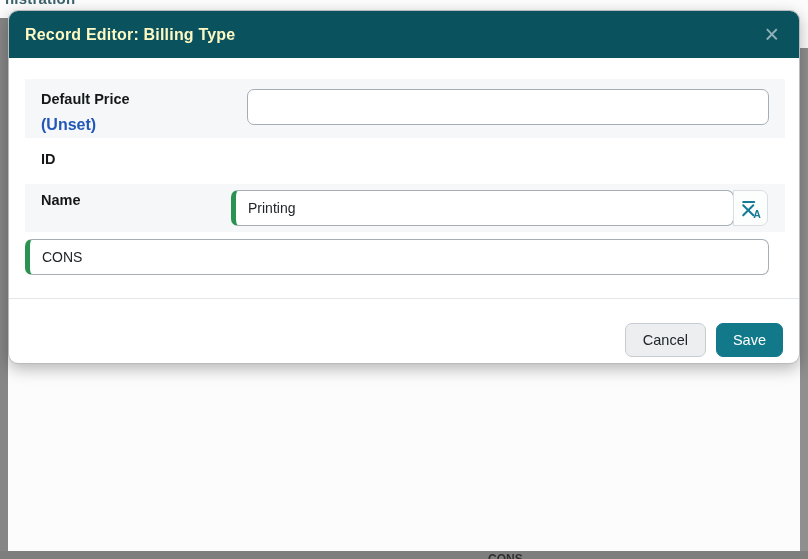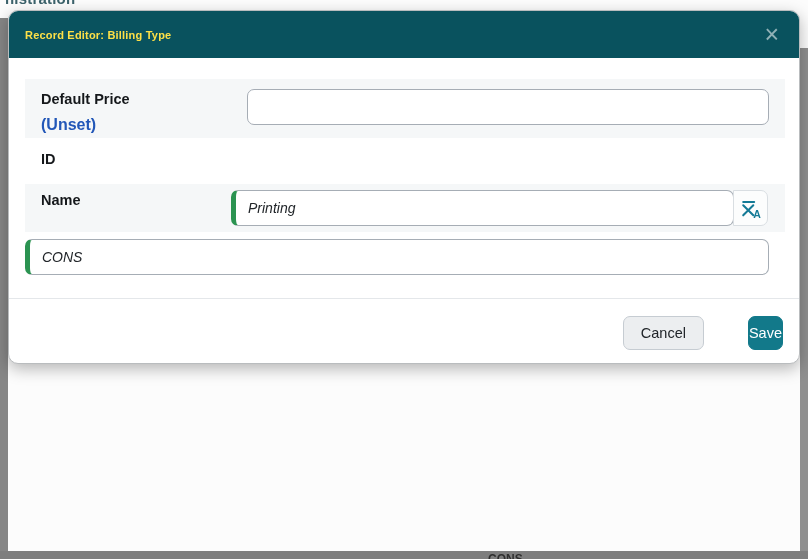--- a/index.html
+++ b/index.html
@@ -40,21 +40,21 @@
     display: flex; flex-direction: column;
     overflow: hidden;
   }
   .modal-header {
     flex: 0 0 47px;
     background: #09525e;
     display: flex; align-items: center;
     padding: 0 16px;
   }
   .modal-title {
-    color: #fde047; font-size: 11px; font-weight: 700; letter-spacing: .2px;
+    color: #fef9c3; font-size: 16px; font-weight: 700; letter-spacing: .2px;
   }
   .close-btn {
     margin-left: auto;
     background: none; border: none; cursor: pointer;
     color: rgba(255,255,255,.55);
     font-size: 25px; font-weight: 300; line-height: 1;
     padding: 0 4px;
     font-family: "Liberation Sans", sans-serif;
   }
   .modal-body { padding: 21px 16px 0 16px; }
@@ -81,46 +81,46 @@
     display: inline-block; margin-top: 9px;
     font-size: 16px; color: #2257b8; text-decoration: none; cursor: pointer;
   }
   .tinput {
     width: 100%; height: 36px;
     border: 1px solid #a6adb5; border-radius: 7px;
     padding: 0 12px; font-size: 14px; color: #212529;
     font-family: "Liberation Sans", sans-serif;
     background: #ffffff; outline: none;
   }
-  .tinput.valid { border-left: 5px solid #2b9351; font-style: italic; }
+  .tinput.valid { border-left: 5px solid #2b9351; }
   .row-name .tinput { width: 503px; flex: 0 0 503px; }
   .translate-btn {
     flex: 0 0 35px; height: 36px; margin-left: -1px;
     border: 1px solid #d9dee2; border-radius: 0 7px 7px 0;
     background: #fcfdfd; cursor: pointer;
     display: flex; align-items: center; justify-content: center;
   }
   
   .modal-footer {
     margin-top: 16px; flex: 1;
     border-top: 1px solid #e4e7ea;
-    display: flex; align-items: flex-start; justify-content: flex-end;
-    gap: 28px; padding: 17px 16px 0 16px;
+    display: flex; align-items: center; justify-content: flex-end;
+    gap: 10px; padding: 17px 16px 0 16px;
   }
   .btn {
     height: 34px; border-radius: 7px; font-size: 14.5px; cursor: pointer;
     font-family: "Liberation Sans", sans-serif;
   }
   .btn-cancel {
     padding: 0 17px;
     background: #eceef0; border: 1px solid #c6ccd2; color: #212529;
   }
   .btn-save {
-    padding: 0 0;
-    background: #12798a; border: 1px solid #12798a; color: #ffffff; margin-left: 16px;
+    padding: 0 16px;
+    background: #12798a; border: 1px solid #12798a; color: #ffffff;
   }
 </style>
 </head>
 <body>
 
 <div class="top-strip">
   <span>nistration</span>
 </div>
 <div class="edge-left"></div>
 <div class="edge-right"></div>

